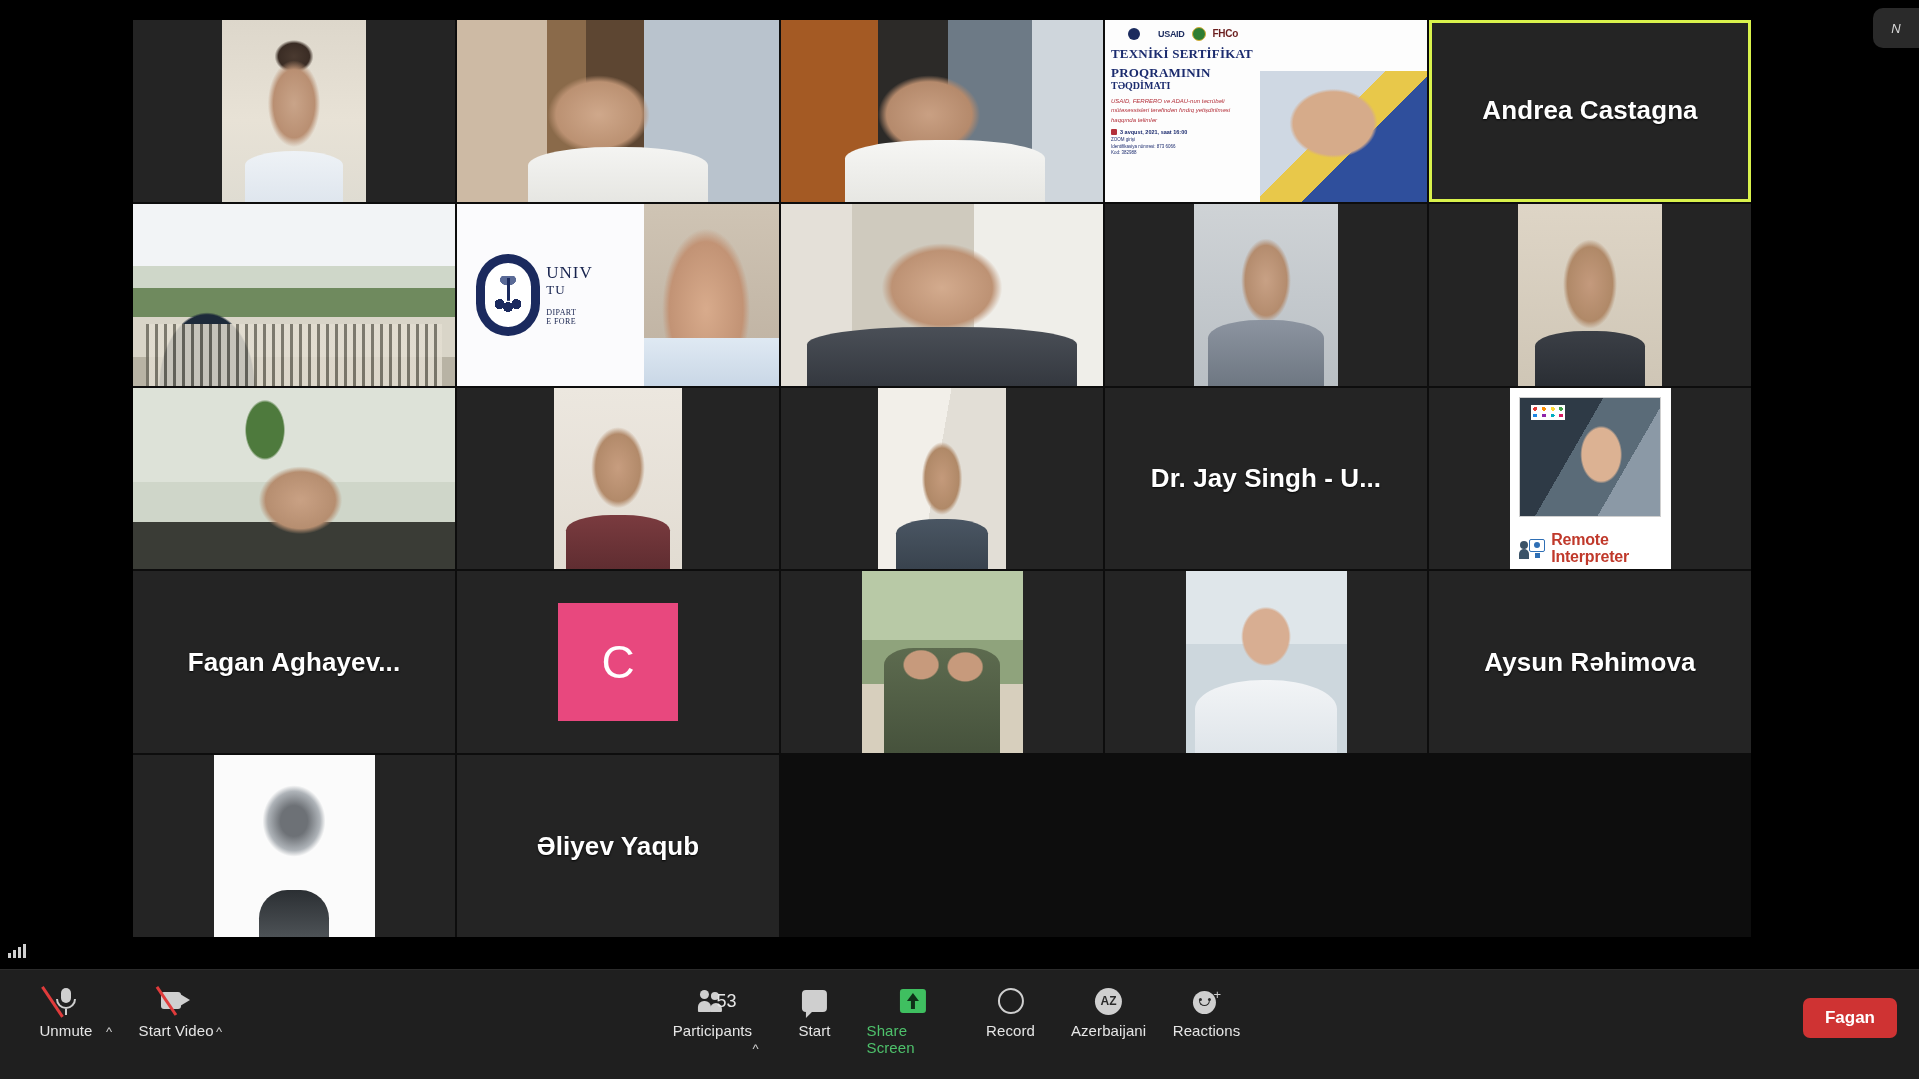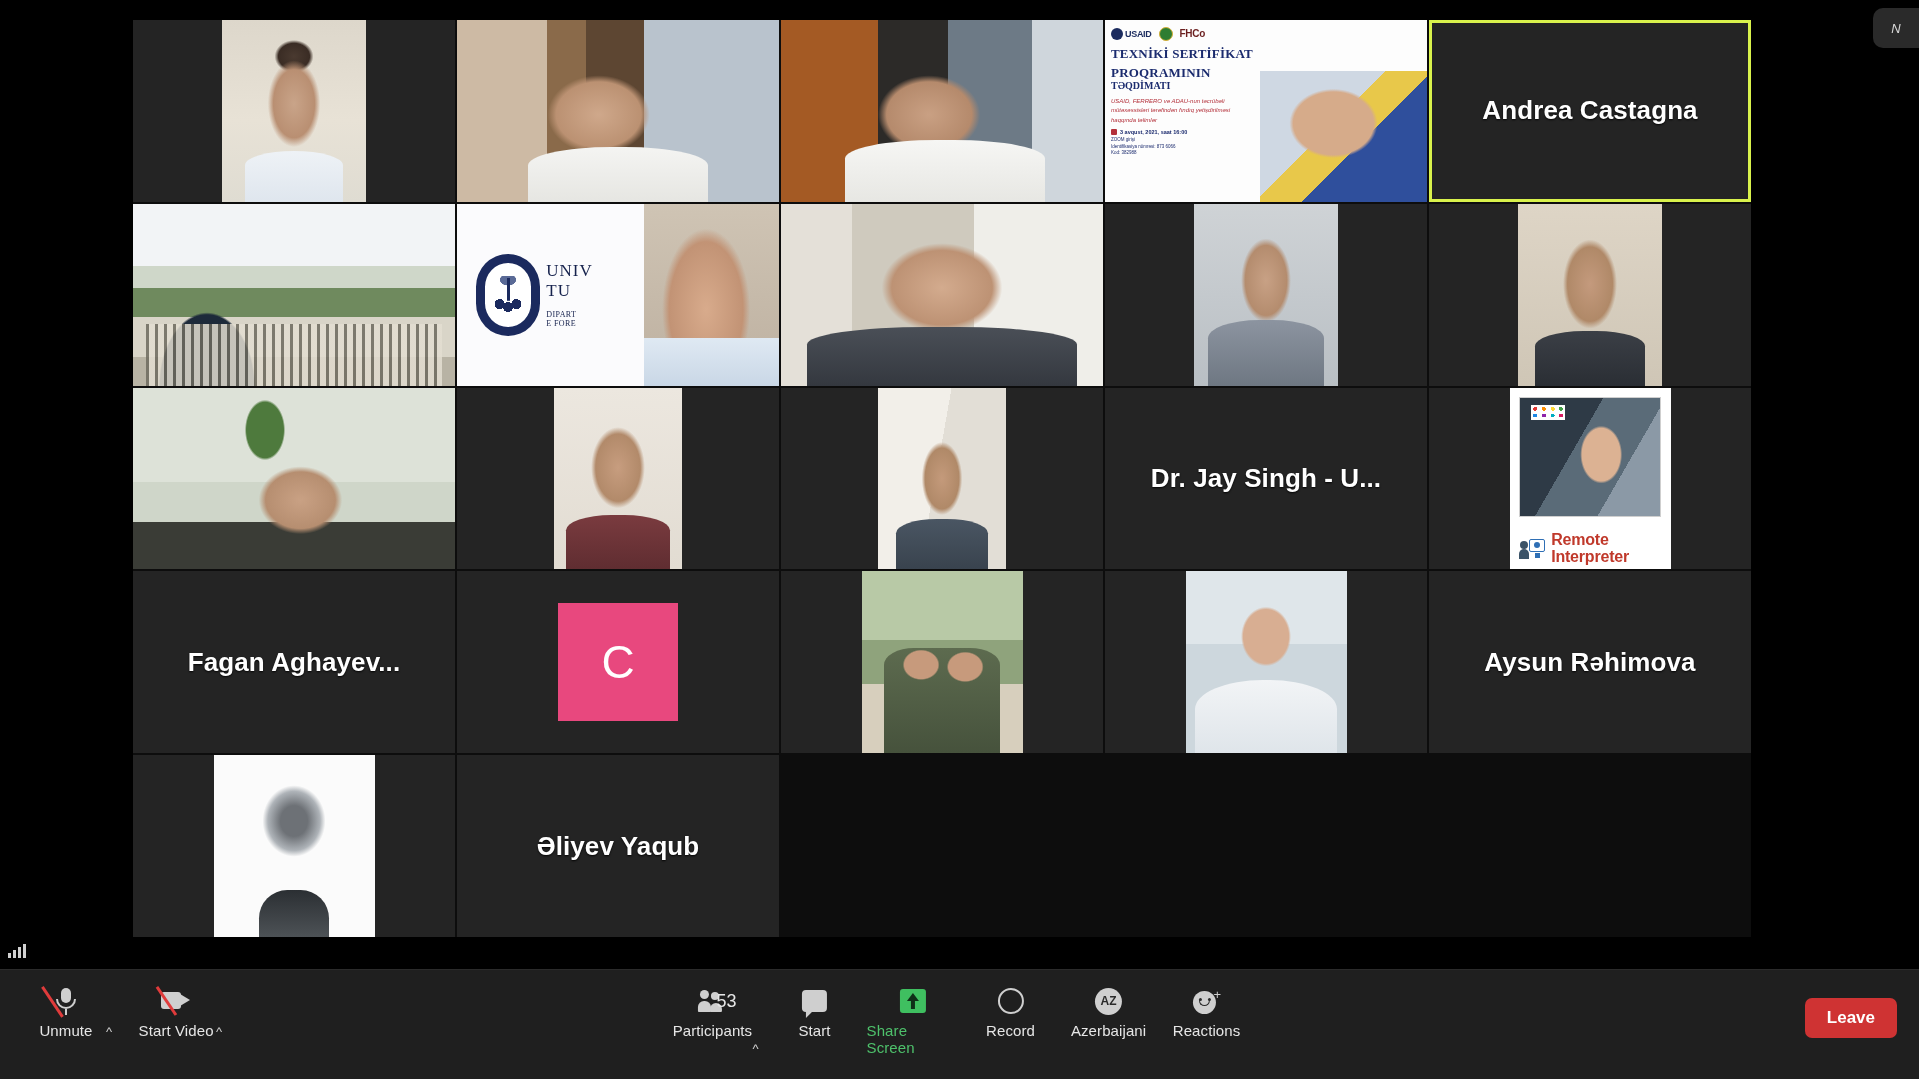--- a/index.html
+++ b/index.html
@@ -197,21 +197,21 @@
       radial-gradient(ellipse 24% 22% at 32% 16%, #c79a7c 0 60%, rgba(199,154,124,0) 66%),
       radial-gradient(ellipse 24% 22% at 70% 18%, #c79a7c 0 60%, rgba(199,154,124,0) 66%),
       linear-gradient(#5d6b4f,#46523c);
     border-radius: 26% 26% 0 0 / 16% 16% 0 0;
   }
 
   
   .slide-inner { position:absolute; inset:0; padding:5px 6px; }
   .slide-logos { display:flex; align-items:center; gap:7px; height:17px; }
   .usaid-pill {
-    display:flex; align-items:center; gap:2px;
+    display:flex; align-items:center; gap:18px;margin-left:17px;
   }
   .usaid-seal { width:12px; height:12px; border-radius:50%; background:#1b2b5e; }
   .usaid-word { color:#1b2b5e; font-size:9px; font-weight:bold; letter-spacing:-.3px; }
   .adau-seal { width:14px; height:14px; border-radius:50%; background:#2e7d32; border:1.5px solid #d4af37; }
   .fhco { color:#6b1f1f; font-size:10px; font-weight:bold; letter-spacing:-.3px; }
   .slide-h1 {
     margin-top:5px; color:#1b2b6e; font-family:"Liberation Serif", serif;
     font-size:13px; font-weight:bold; line-height:1.08; letter-spacing:.2px;
   }
   .slide-h2 { color:#1b2b6e; font-family:"Liberation Serif", serif; font-size:10px; font-weight:bold; }
@@ -273,21 +273,21 @@
     width:26px; height:38px;
     background:
       linear-gradient(#1b2a5e,#1b2a5e) 50% 18%/3px 60% no-repeat,
       radial-gradient(ellipse 50% 24% at 50% 10%, #5a6a96 0 60%, rgba(90,106,150,0) 64%),
       radial-gradient(circle 5px at 18% 74%, #1b2a5e 0 100%, transparent 0),
       radial-gradient(circle 5px at 82% 74%, #1b2a5e 0 100%, transparent 0),
       radial-gradient(circle 5px at 50% 82%, #1b2a5e 0 100%, transparent 0);
   }
   .uni-txt { color:#16224d; font-family:"Liberation Serif", serif; line-height:1.15; }
   .uni-l1 { font-size:17px; letter-spacing:1px; }
-  .uni-l2 { font-size:17px; letter-spacing:1px; }
+  .uni-l2 { font-size:13px; letter-spacing:1px; }
   .uni-l3 { font-size:8px; margin-top:10px; letter-spacing:.4px; }
   .uni-l4 { font-size:8px; letter-spacing:.4px; }
 
   
   .avatar-sq {
     width:120px; height:118px;
     display:flex; align-items:center; justify-content:center;
     color:#fff; font-size:46px; font-weight:normal;
     font-family:"Liberation Sans", sans-serif;
   }
@@ -627,16 +627,16 @@
               <div class="face"></div>
               <div class="smile"></div>
               <div class="plus">+</div>
             </div>
         </div>
         <div class="tb-label">Reactions</div>
       </div>
     </div>
 
     <div class="tb-right">
-      <button class="leave-btn">Leave</button>
+      <button class="leave-btn">Fagan</button>
     </div>
   </div>
 </div>
 
 </body></html>

